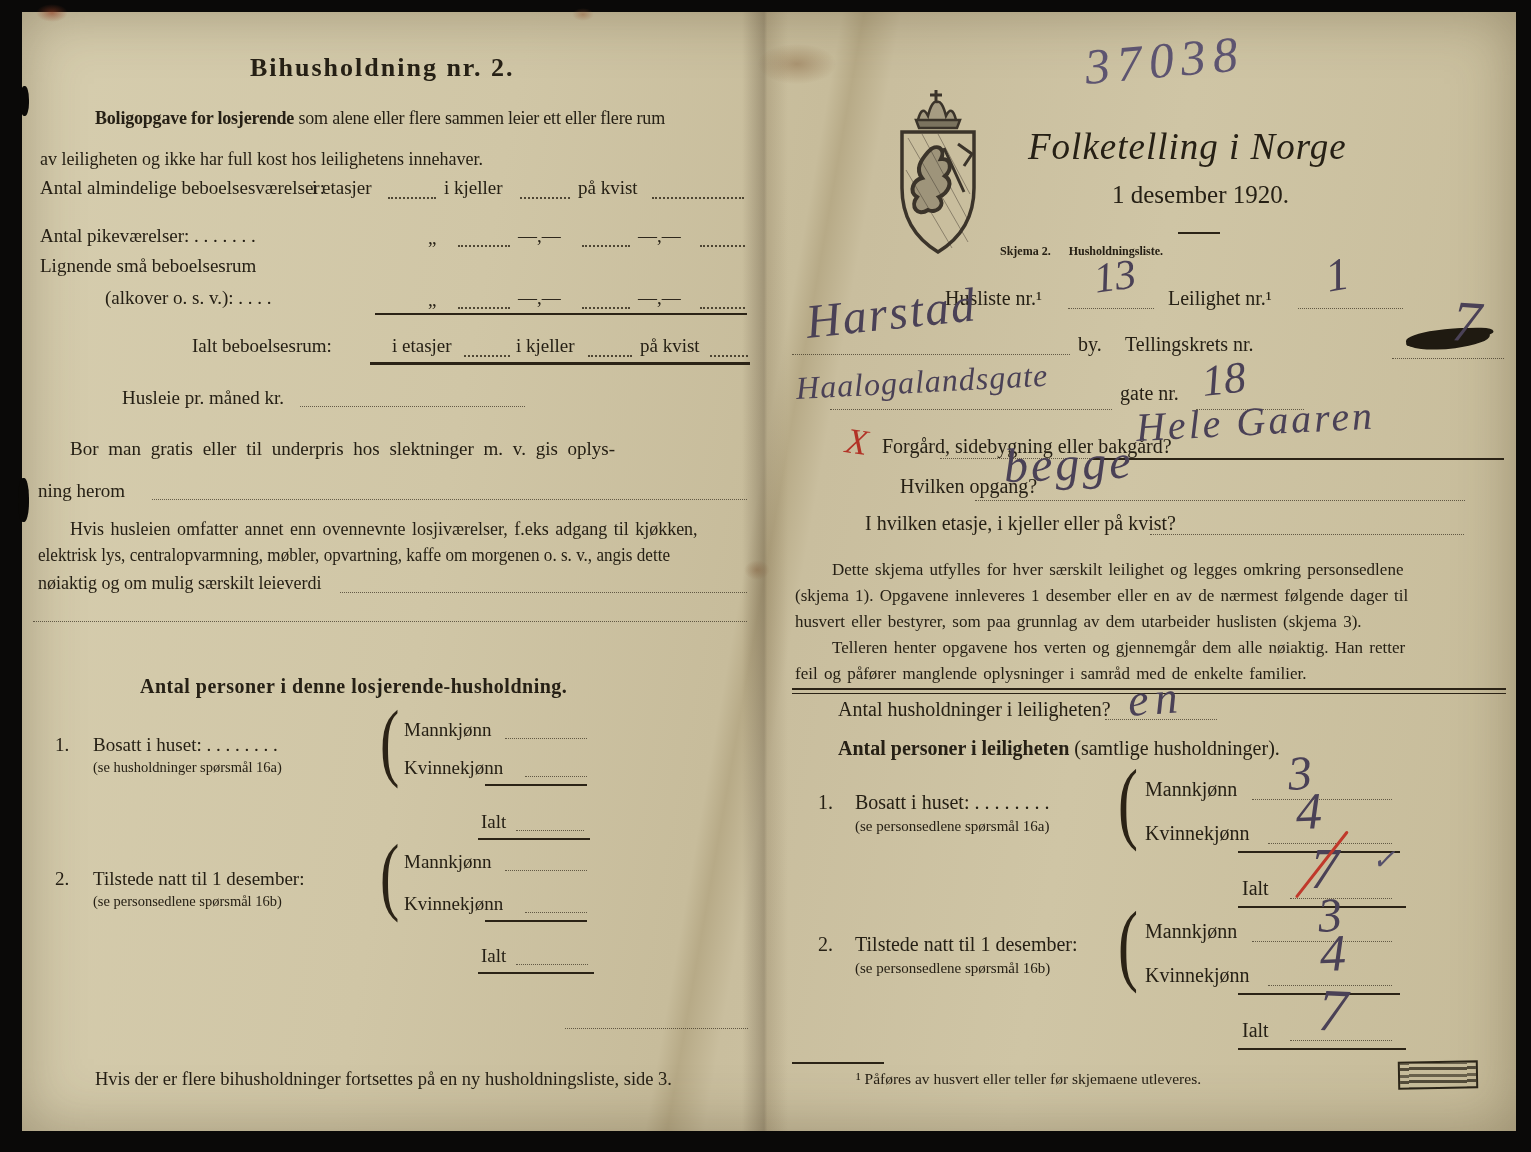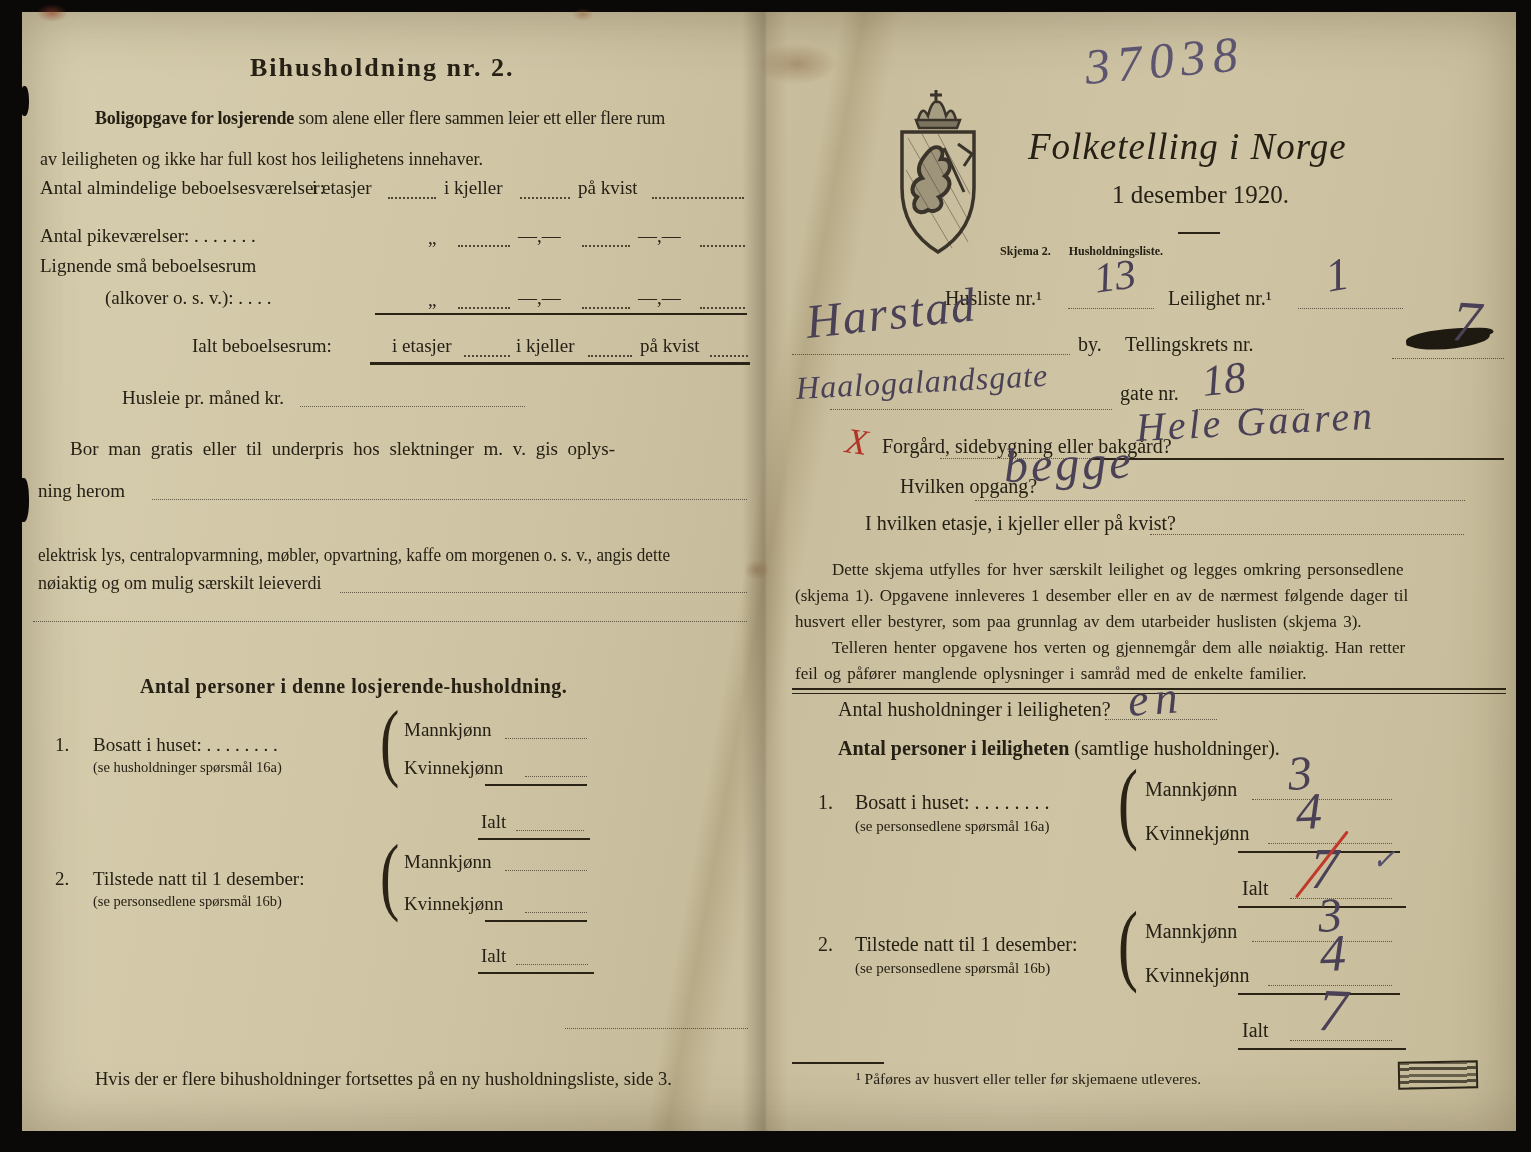--- a/index.html
+++ b/index.html
@@ -86,20 +86,21 @@
   <div class="dot" style="left:710px;top:355px;width:38px;"></div>
   <div class="sol" style="left:370px;top:362px;width:380px;height:3px;"></div>
 
   <div class="t" style="left:122px;top:386px;font-size:19px;">Husleie pr. måned kr.</div>
   <div class="fdot" style="left:300px;top:406px;width:225px;"></div>
 
   <div class="t" style="left:70px;top:437px;font-size:19px;word-spacing:5px;">Bor man gratis eller til underpris hos slektninger m. v. gis oplys-</div>
   <div class="t" style="left:38px;top:479px;font-size:19px;">ning herom</div>
   <div class="fdot" style="left:152px;top:499px;width:595px;"></div>
 
+  <div class="t" style="left:70px;top:519px;font-size:18px;word-spacing:2px;">Hvis husleien omfatter annet enn ovennevnte losjiværelser, f.eks adgang til kjøkken,</div>
   <div class="t" style="left:38px;top:545px;font-size:18px;transform:scaleX(.95);">elektrisk lys, centralopvarmning, møbler, opvartning, kaffe om morgenen o. s. v., angis dette</div>
   <div class="t" style="left:38px;top:573px;font-size:18px;">nøiaktig og om mulig særskilt leieverdi</div>
   <div class="fdot" style="left:340px;top:592px;width:407px;"></div>
   <div class="fdot" style="left:33px;top:621px;width:714px;"></div>
 
   <div class="t b" style="left:140px;top:674px;font-size:20px;letter-spacing:0.5px;">Antal personer i denne losjerende-husholdning.</div>
 
   <div class="t" style="left:55px;top:733px;font-size:19px;">1.</div>
   <div class="t" style="left:93px;top:733px;font-size:19px;">Bosatt i huset: . . . . . . . .</div>
   <div class="t" style="left:93px;top:759px;font-size:14.5px;">(se husholdninger spørsmål 16a)</div>

